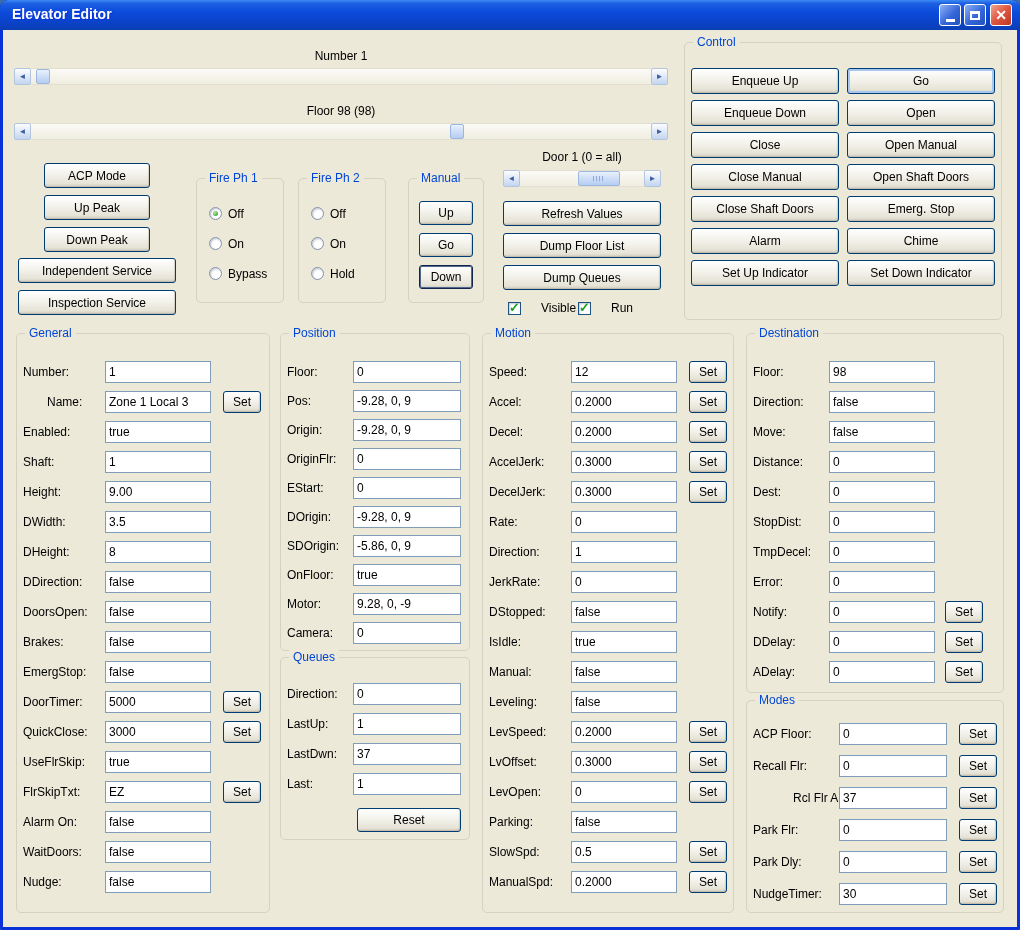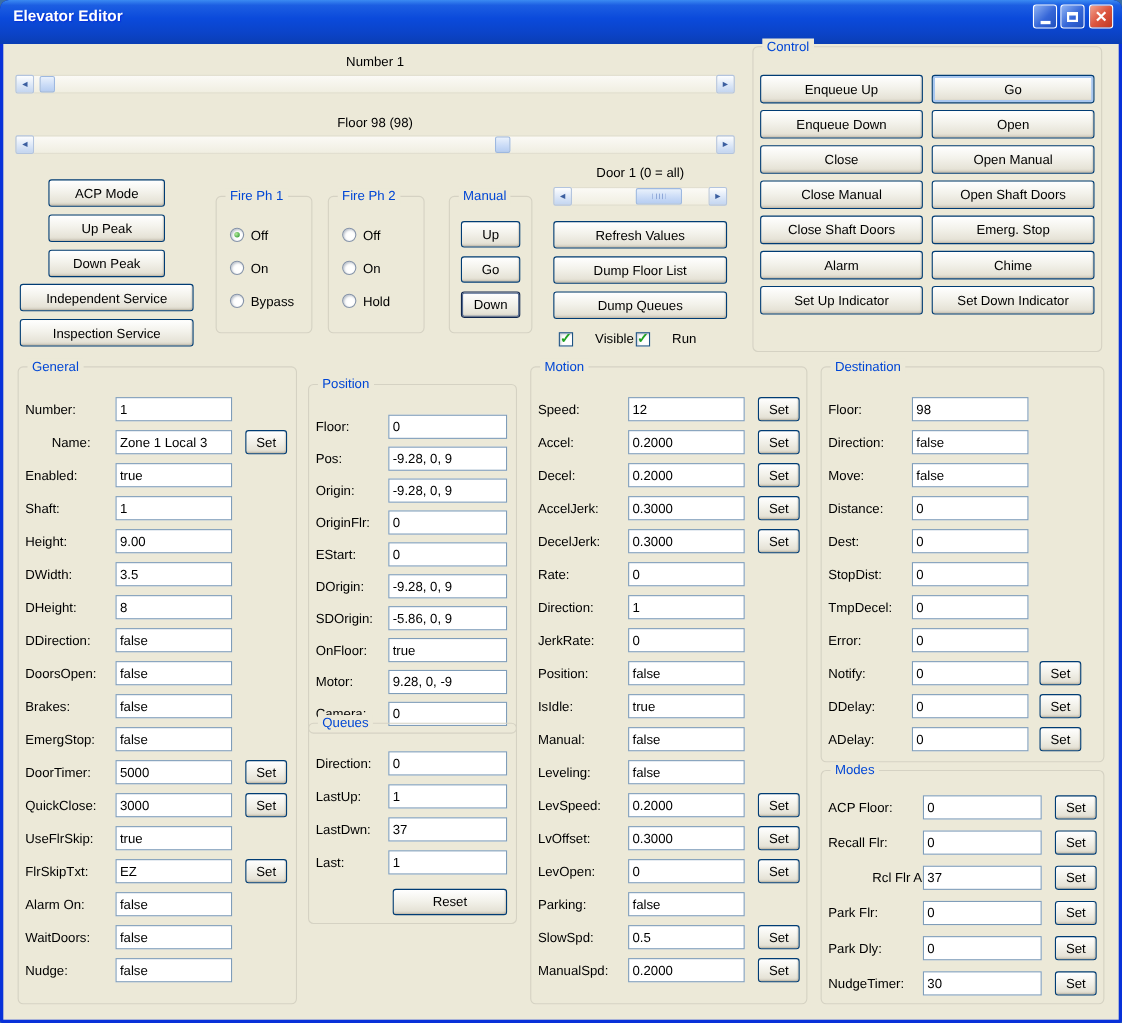--- a/index.html
+++ b/index.html
@@ -1,19 +1,19 @@
 <!DOCTYPE html>
 <html><head>
 <meta charset="utf-8">
 <style>
   html,body{margin:0;padding:0;background:#3a6ea5;}
   *{box-sizing:border-box;}
   .window{position:relative;width:1020px;height:930px;background:#0831D9;border-radius:8px 8px 2px 2px;overflow:hidden;
     font-family:"Liberation Sans",sans-serif;}
-  .titlebar{position:absolute;left:0;top:0;right:0;height:40px;border-radius:8px 8px 0 0;
+  .titlebar{position:absolute;left:0;top:0;right:0;height:30px;border-radius:8px 8px 0 0;
     background:linear-gradient(180deg,#3B8BF2 0%,#1C5EE2 12%,#0B4ADB 42%,#0B43C8 75%,#0A3EB4 100%);}
   .title-text{position:absolute;left:12px;top:6px;color:#fff;font-size:14px;font-weight:bold;
     text-shadow:1px 1px 1px #0831D9;}
   .winbtn{position:absolute;top:4px;width:22px;height:22px;border:1px solid #fff;border-radius:3px;
     display:flex;align-items:center;justify-content:center;cursor:pointer;}
   .winbtn.min,.winbtn.max{background:linear-gradient(135deg,#8FB3F4 0%,#3566D8 55%,#2150BE 100%);}
   .winbtn.close{background:linear-gradient(135deg,#F2A490 0%,#DD5640 50%,#BE3722 100%);}
   .glyph-min{width:9px;height:3px;background:#fff;margin-top:10px;}
   .glyph-max{width:10px;height:9px;border:2px solid #fff;border-top-width:3px;}
   .glyph-close{color:#fff;font-size:14px;font-weight:bold;line-height:1;}
@@ -273,21 +273,21 @@
       <div class="frow" style="top: 507px;">
         <span class="flabel" style="left: 6px;">WaitDoors:</span>
         <input class="xpinput" value="false" style="left: 88px; width: 106px;">
       </div>
       <div class="frow" style="top: 537px;">
         <span class="flabel" style="left: 6px;">Nudge:</span>
         <input class="xpinput" value="false" style="left: 88px; width: 106px;">
       </div>
     </div>
 
-  <div class="group" style="left:280px;top:349px;width:190px;height:318px">
+  <div class="group" style="left:280px;top:333px;width:190px;height:318px">
     <span class="gtitle">Position</span>
   <div class="frow" style="top: 27px;">
         <span class="flabel" style="left: 6px;">Floor:</span>
         <input class="xpinput" value="0" style="left: 72px; width: 108px;">
       </div>
       <div class="frow" style="top: 56px;">
         <span class="flabel" style="left: 6px;">Pos:</span>
         <input class="xpinput" value="-9.28, 0, 9" style="left: 72px; width: 108px;">
       </div>
       <div class="frow" style="top: 85px;">
@@ -378,21 +378,21 @@
       </div>
       <div class="frow" style="top: 207px;">
         <span class="flabel" style="left: 6px;">Direction:</span>
         <input class="xpinput" value="1" style="left: 88px; width: 106px;">
       </div>
       <div class="frow" style="top: 237px;">
         <span class="flabel" style="left: 6px;">JerkRate:</span>
         <input class="xpinput" value="0" style="left: 88px; width: 106px;">
       </div>
       <div class="frow" style="top: 267px;">
-        <span class="flabel" style="left: 6px;">Position:</span>
+        <span class="flabel" style="left: 6px;">DStopped:</span>
         <input class="xpinput" value="false" style="left: 88px; width: 106px;">
       </div>
       <div class="frow" style="top: 297px;">
         <span class="flabel" style="left: 6px;">IsIdle:</span>
         <input class="xpinput" value="true" style="left: 88px; width: 106px;">
       </div>
       <div class="frow" style="top: 327px;">
         <span class="flabel" style="left: 6px;">Manual:</span>
         <input class="xpinput" value="false" style="left: 88px; width: 106px;">
       </div>

